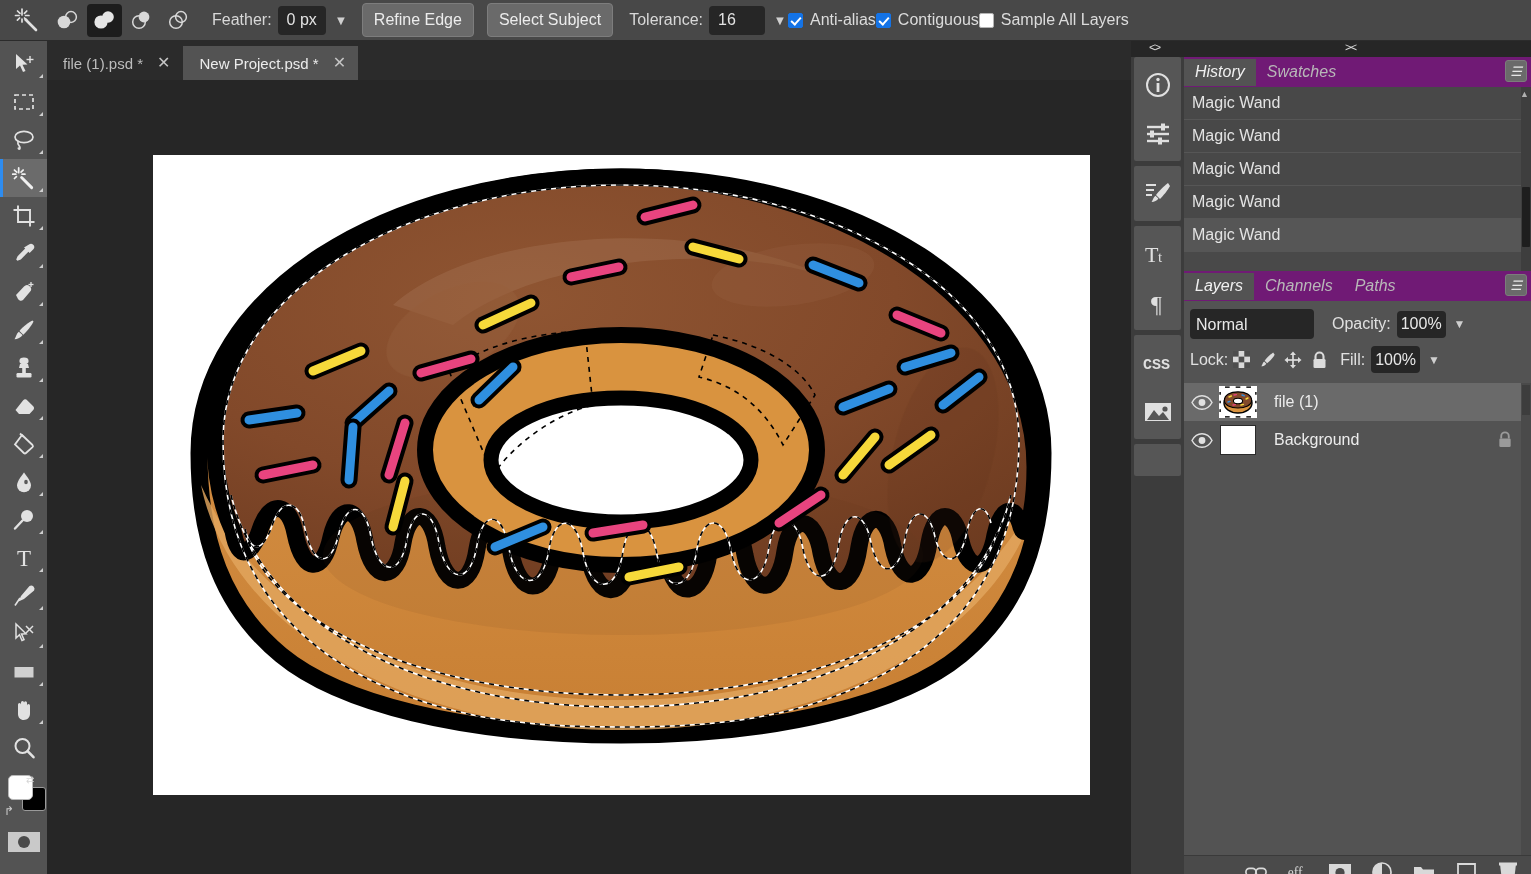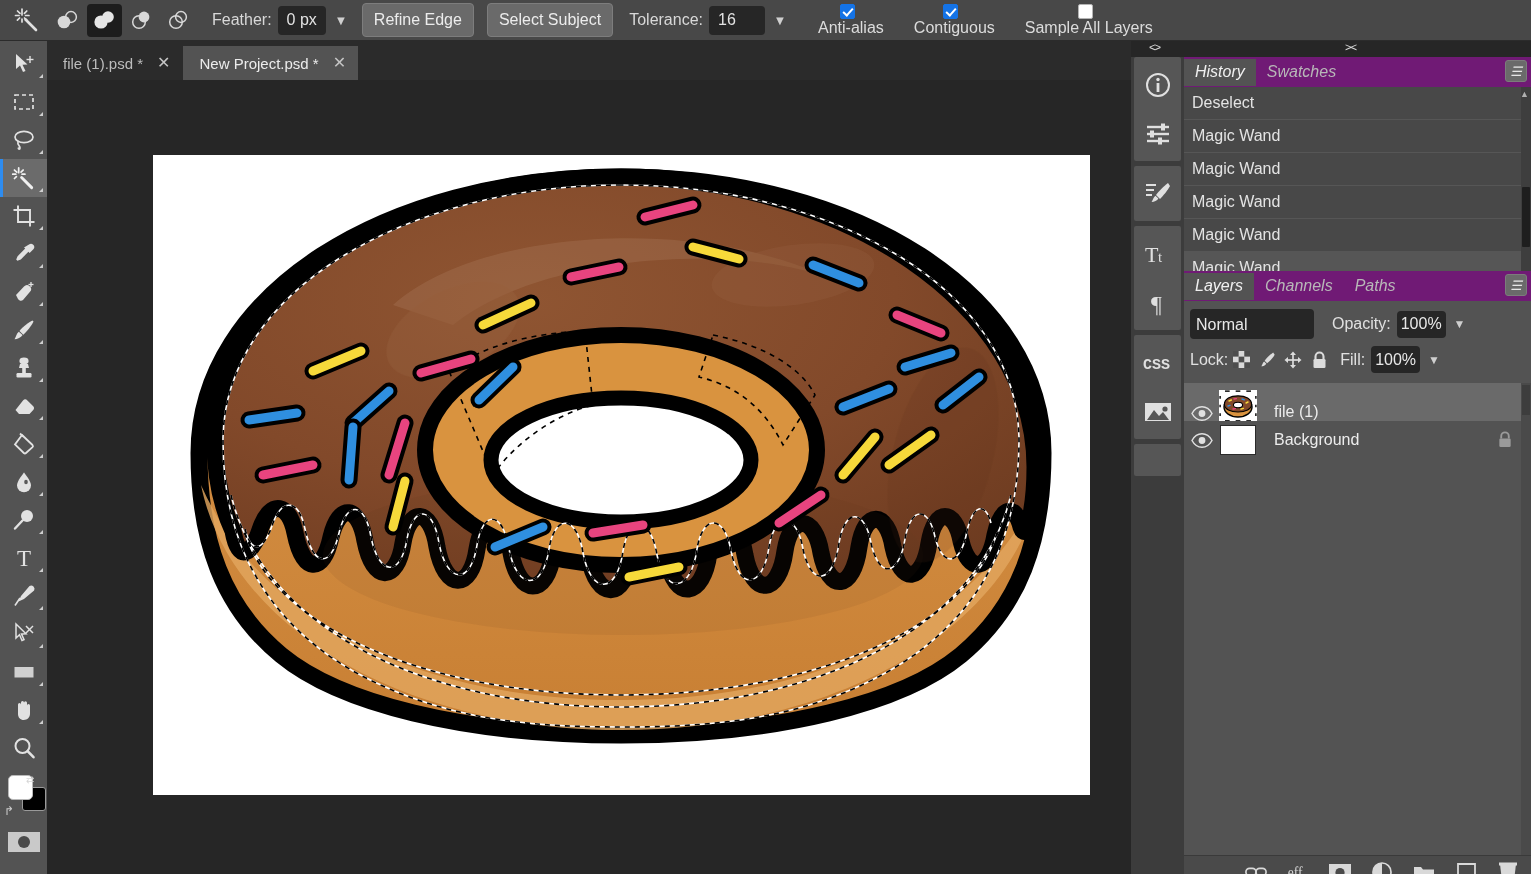--- a/index.html
+++ b/index.html
@@ -38,21 +38,21 @@
   .opt-caret {
     margin-left: 7px; color: #cfcfcf; font-size: 13px;
     width: 16px; text-align: center;
   }
   .opt-btn {
     background: #6a6a6a; color: #ececec; font-size: 16px;
     border: 1px solid #7d7d7d; border-radius: 4px;
     height: 30px; padding: 16px 11px; margin-left: 13px;
     display: flex; align-items: center;
   }
-  .opt-check { display: flex; align-items: center; margin-left: 23px; flex-direction: column; }
+  .opt-check { display: flex; align-items: center; margin-left: 0; }
   .cbox {
     width: 15px; height: 15px; border-radius: 2px;
     display: inline-block; position: relative;
     background: #fff; border: 1px solid #b4b4b4;
   }
   .cbox.on { background: #1473e6; border-color: #1473e6; }
   .cbox.on::after {
     content: ""; position: absolute; left: 4px; top: 1px;
     width: 4px; height: 8px; border: solid #fff;
     border-width: 0 2px 2px 0; transform: rotate(42deg);
@@ -210,21 +210,21 @@
   .mini-caret { margin-left: 8px; color: #cfcfcf; font-size: 12px; }
   .lock-row { display: flex; align-items: center; padding: 7px 0 0 6px; }
   .lock-label { color: #e0e0e0; font-size: 16px; text-align: center; }
   .lock-btn { width: 26px; height: 24px; display: flex; align-items: center; justify-content: center; }
 
   #layer-list { margin-top: 10px; position: relative; }
   .layer-row {
     height: 38px; display: flex; align-items: center;
     background: #535353; position: relative;
   }
-  .layer-row.selected { background: #6a6a6a; align-items: flex-end; }
+  .layer-row.selected { background: #6a6a6a; }
   .eye-cell { width: 36px; display: flex; align-items: center; justify-content: center; }
   .layer-thumb {
     width: 36px; height: 30px; background: #fff; border: 1px solid #2b2b2b;
     display: flex; align-items: center; justify-content: center; overflow: hidden;
   }
   .layer-thumb.sel-outline { outline: 2px dashed #ffffff; outline-offset: -1px; }
   .layer-name { color: #ececec; font-size: 16px; margin-left: 18px; }
   .layer-lock { position: absolute; right: 18px; top: 10px; }
   #layer-scroll {
     position: absolute; right: 0; top: 0; width: 10px; height: 507px;
@@ -722,21 +722,20 @@
       <div class="rail-group" style="height:32px"></div>
     </div>
 
     <div class="panel-group" id="history-panel">
       <div class="panel-tabs">
         <div class="panel-tab active">History</div>
         <div class="panel-tab">Swatches</div>
         <div class="panel-menu">☰</div>
       </div>
       <div id="history-list">
-        <div class="hist-item">Deselect</div>
         <div class="hist-item">Magic Wand</div>
         <div class="hist-item">Magic Wand</div>
         <div class="hist-item">Magic Wand</div>
         <div class="hist-item">Magic Wand</div>
         <div class="hist-item current">Magic Wand</div>
         <div id="hist-scroll">
           <span class="sb-arrow" style="top:2px">▲</span>
           <span class="sb-arrow" style="bottom:2px">▼</span>
           <div id="hist-thumb"></div>
         </div>

